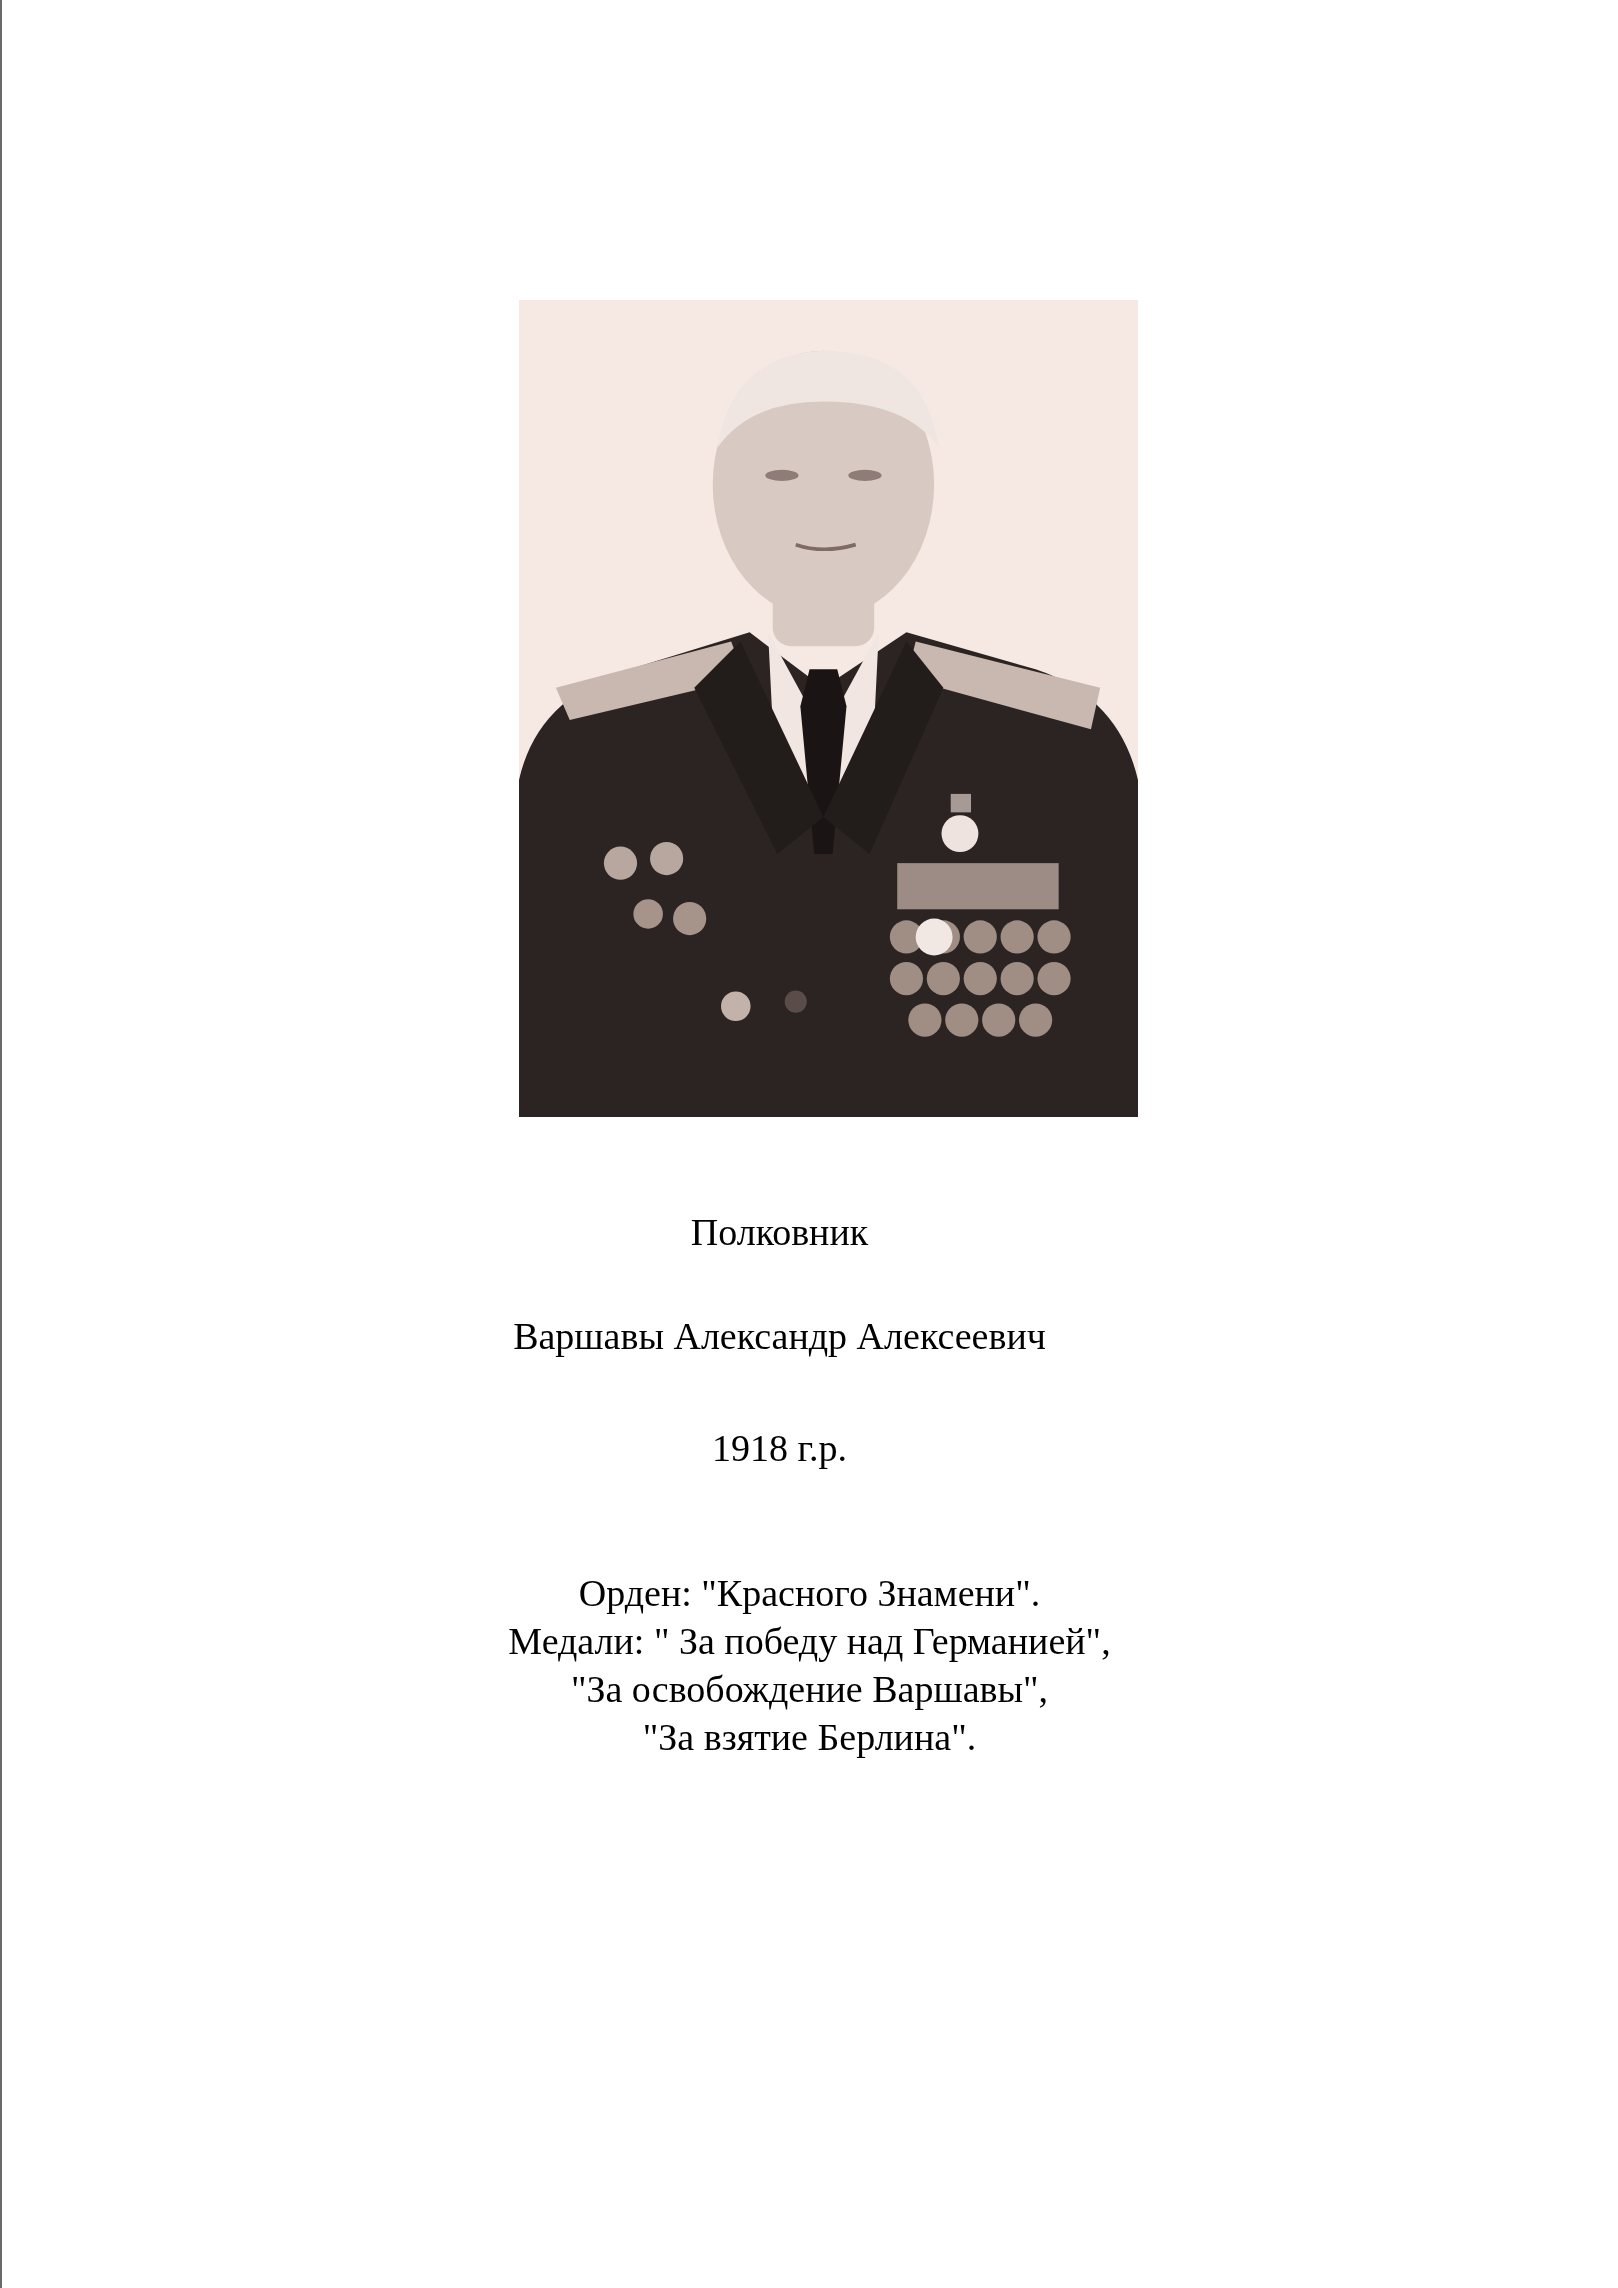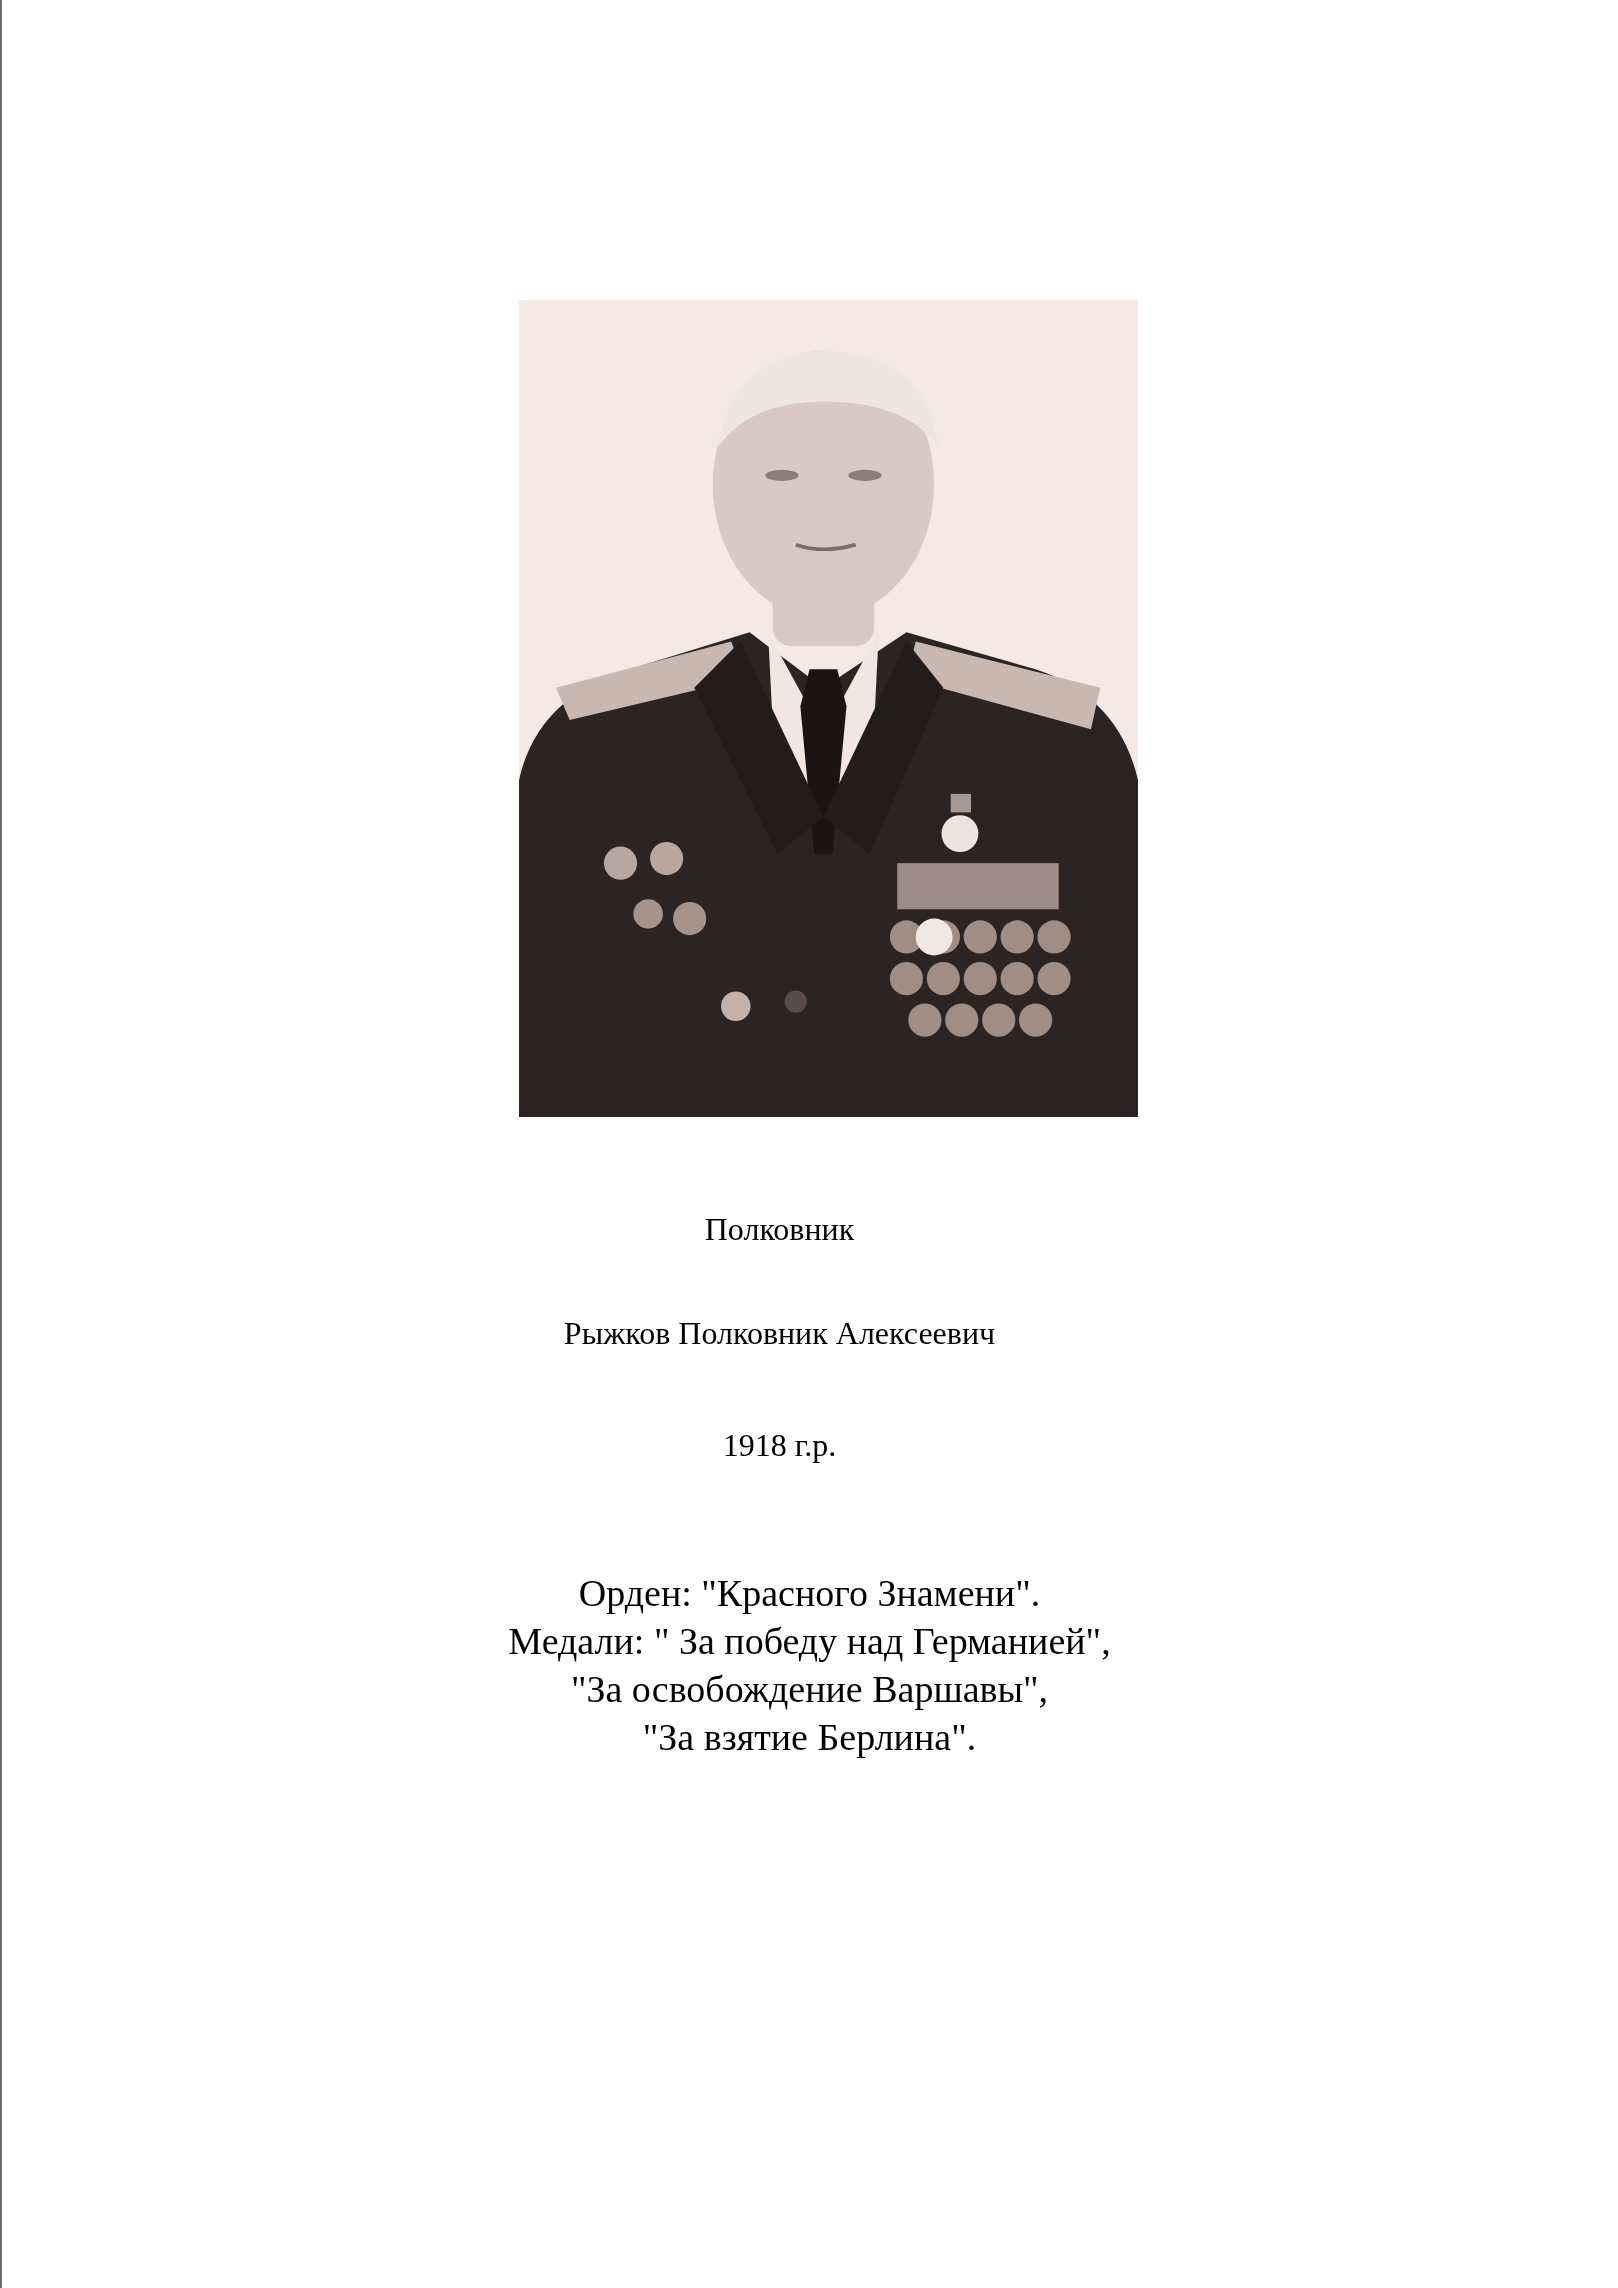--- a/index.html
+++ b/index.html
@@ -7,21 +7,21 @@
     width: 1619px; height: 2289px; background: #ffffff; position: relative; overflow: hidden;
     font-family: "Liberation Serif", "DejaVu Serif", serif; color: #000;
   }
   .left-border { position: absolute; left: 0; top: 0; width: 1.8px; height: 2289px; background: #6a6a6a; }
   .photo {
     position: absolute; left: 519px; top: 300px; width: 619px; height: 817px;
     background: #f6e9e4; overflow: hidden;
   }
   .photo svg { width: 100%; height: 100%; display: block; }
   .caption {
-    position: absolute; left: 0; width: 1559px; text-align: center; font-size: 32px; line-height: 1;
+    position: absolute; left: 0; width: 1559px; text-align: center; font-size: 38px; line-height: 1;
   }
   .awards {
     position: absolute; left: 0; top: 1569px; width: 1619px; text-align: center; font-size: 38px; line-height: 48px;
   }
   .awards div { white-space: pre; }
 </style>
 </head>
 <body>
 
 <div class="left-border"></div>
@@ -77,21 +77,21 @@
         <circle cx="480" cy="780" r="18"></circle>
         <circle cx="520" cy="780" r="18"></circle>
         <circle cx="560" cy="780" r="18"></circle>
     </g>
     <circle cx="450" cy="690" r="20" fill="#f1e8e3"></circle>
     <circle cx="300" cy="760" r="12" fill="#5a4d49"></circle>
   </svg>
 </div>
 
 <div class="caption" style="top:1213px;">Полковник</div>
-<div class="caption" style="top:1317px;">Рыжков Полковник Алексеевич</div>
+<div class="caption" style="top:1317px;">Варшавы Александр Алексеевич</div>
 <div class="caption" style="top:1429px;">1918 г.р.</div>
 
 <div class="awards">
   <div>Орден: "Красного Знамени".</div>
   <div>Медали: " За победу над Германией",</div>
   <div>"За освобождение Варшавы",</div>
   <div>"За взятие Берлина".</div>
 </div>
 
 

